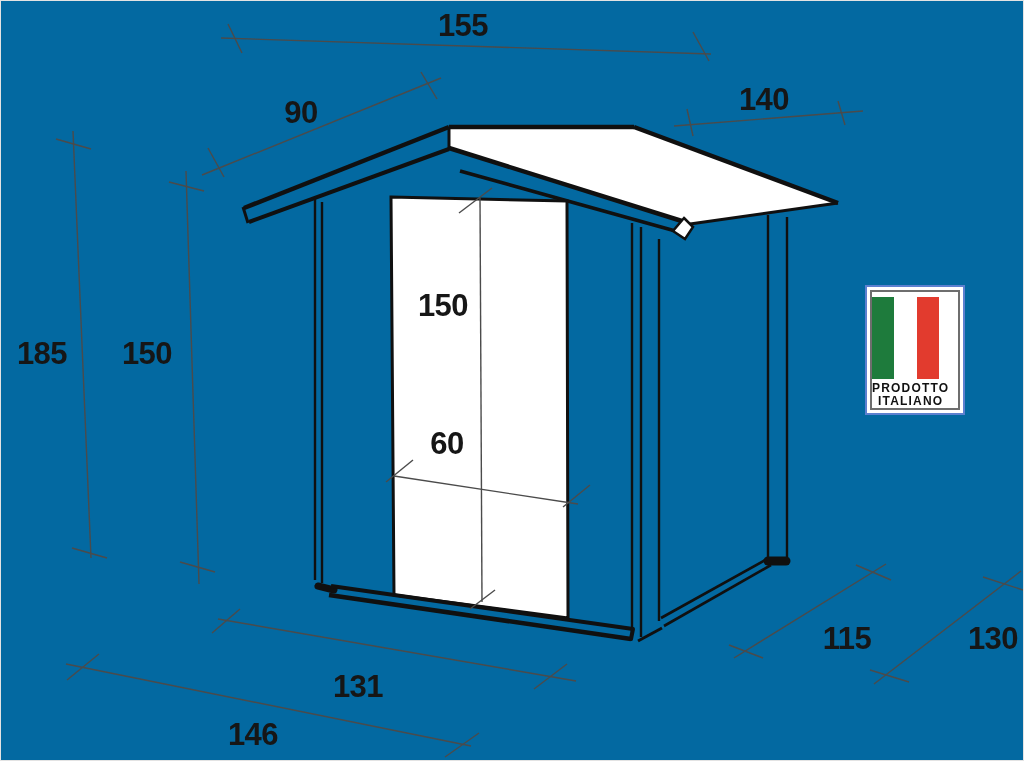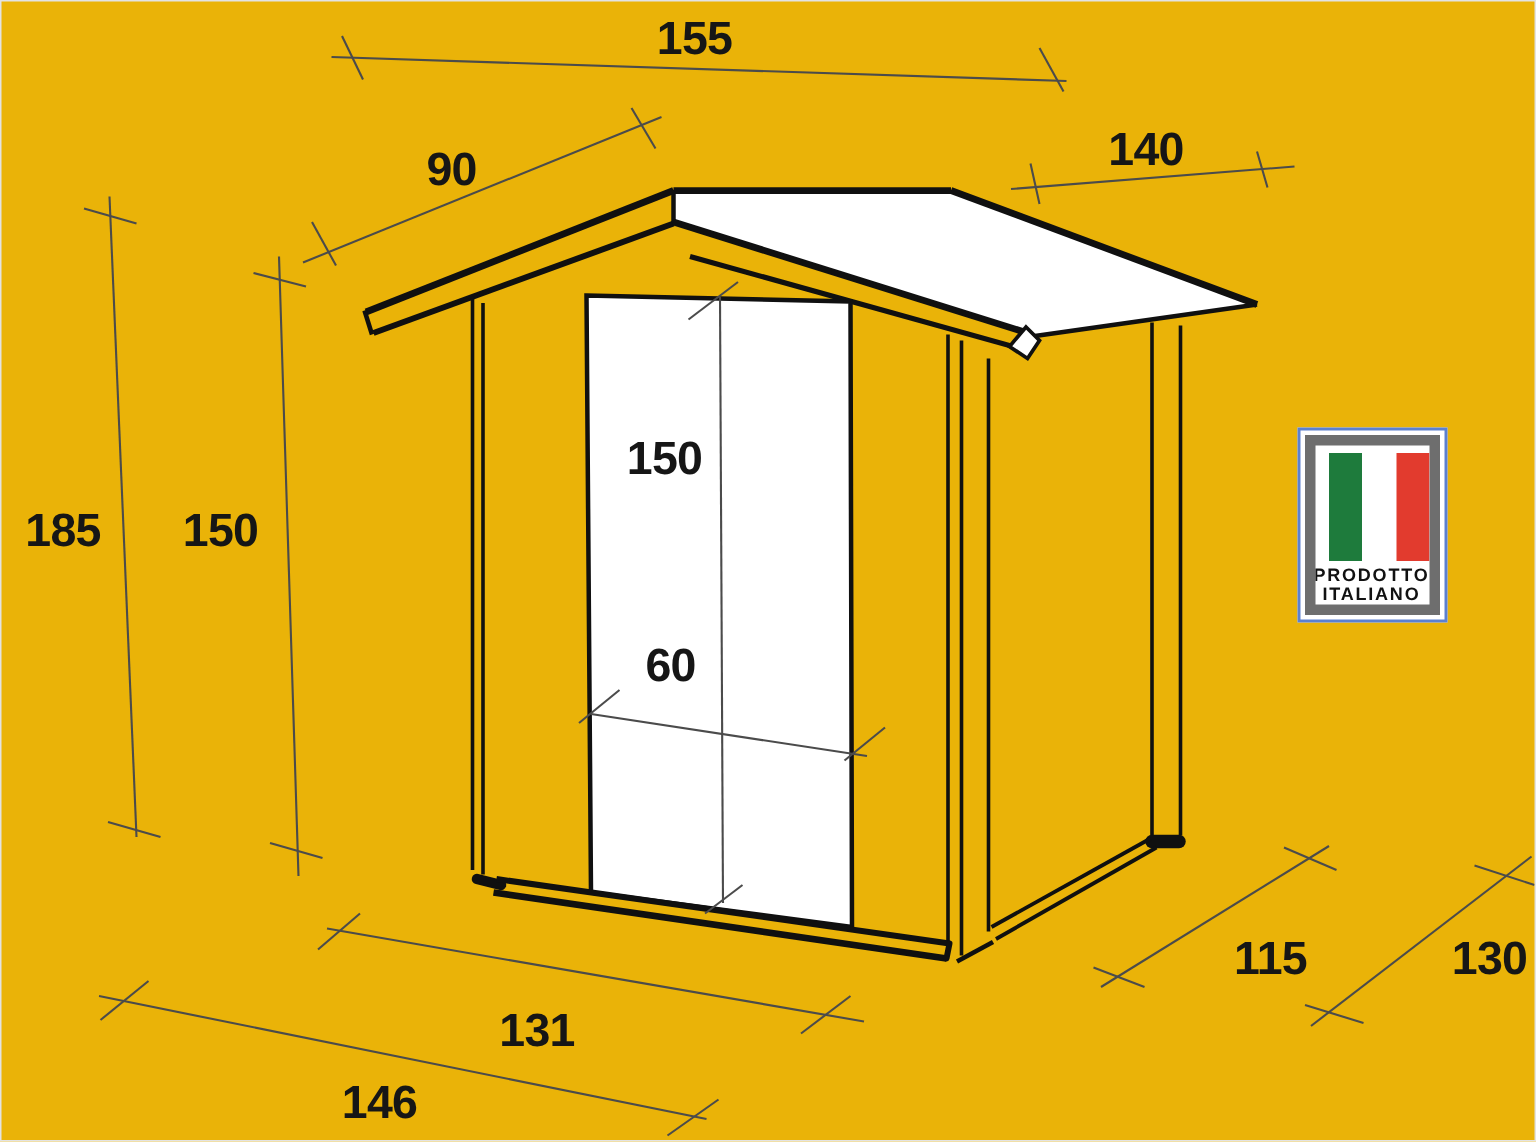--- a/index.html
+++ b/index.html
@@ -1,35 +1,35 @@
 <!DOCTYPE html>
 <html><head>
 <meta charset="utf-8">
 <style>
   html,body{margin:0;padding:0;background:#ffffff;}
   .stage{
-    position:relative;width:1024px;height:761px;background:#eab308;
+    position:relative;width:1024px;height:761px;background:#0369a1;
     border:1px solid #e3e3e3;box-sizing:border-box;overflow:hidden;
     font-family:"Liberation Sans",sans-serif;
   }
   svg{position:absolute;left:0;top:0;}
   .shed line,.shed polyline{stroke:#101010;fill:none;}
   .shed polygon{stroke:#101010;}
   .dim line{stroke:#4b4b4b;stroke-width:1.4;}
   .dimlbl text{
     font-family:"Liberation Sans",sans-serif;font-weight:700;font-size:31px;
     fill:#161616;text-anchor:middle;letter-spacing:-0.5px;
   }
   .badge{
     position:absolute;left:864px;top:284px;width:100px;height:130px;
     background:#fff;border:2px solid #5C80D0;box-sizing:border-box;
   }
   .badge-frame{
     position:absolute;top:3px;left:3px;right:3px;bottom:3px;
-    border:7px solid #b91c1c;display:flex;flex-direction:column;align-items:flex-end;
+    border:2px solid #b91c1c;display:flex;flex-direction:column;align-items:flex-start;
     overflow:hidden;
   }
   .flag{display:flex;width:67px;height:82px;margin-top:5px;}
   .stripe{flex:1;}
   .badge-text{
     margin-top:3px;text-align:center;font-weight:bold;font-size:12px;
     line-height:13px;letter-spacing:1.2px;color:#111;white-space:nowrap;
   }
 </style>
 </head>

